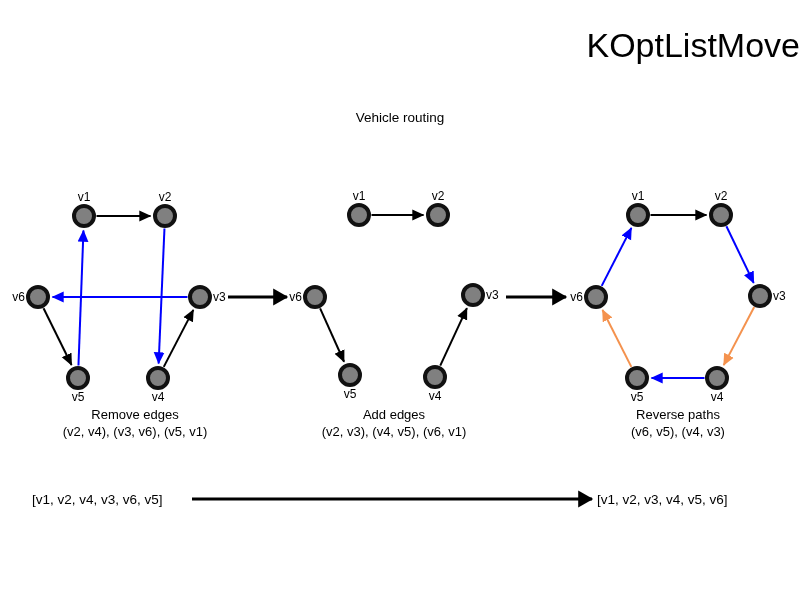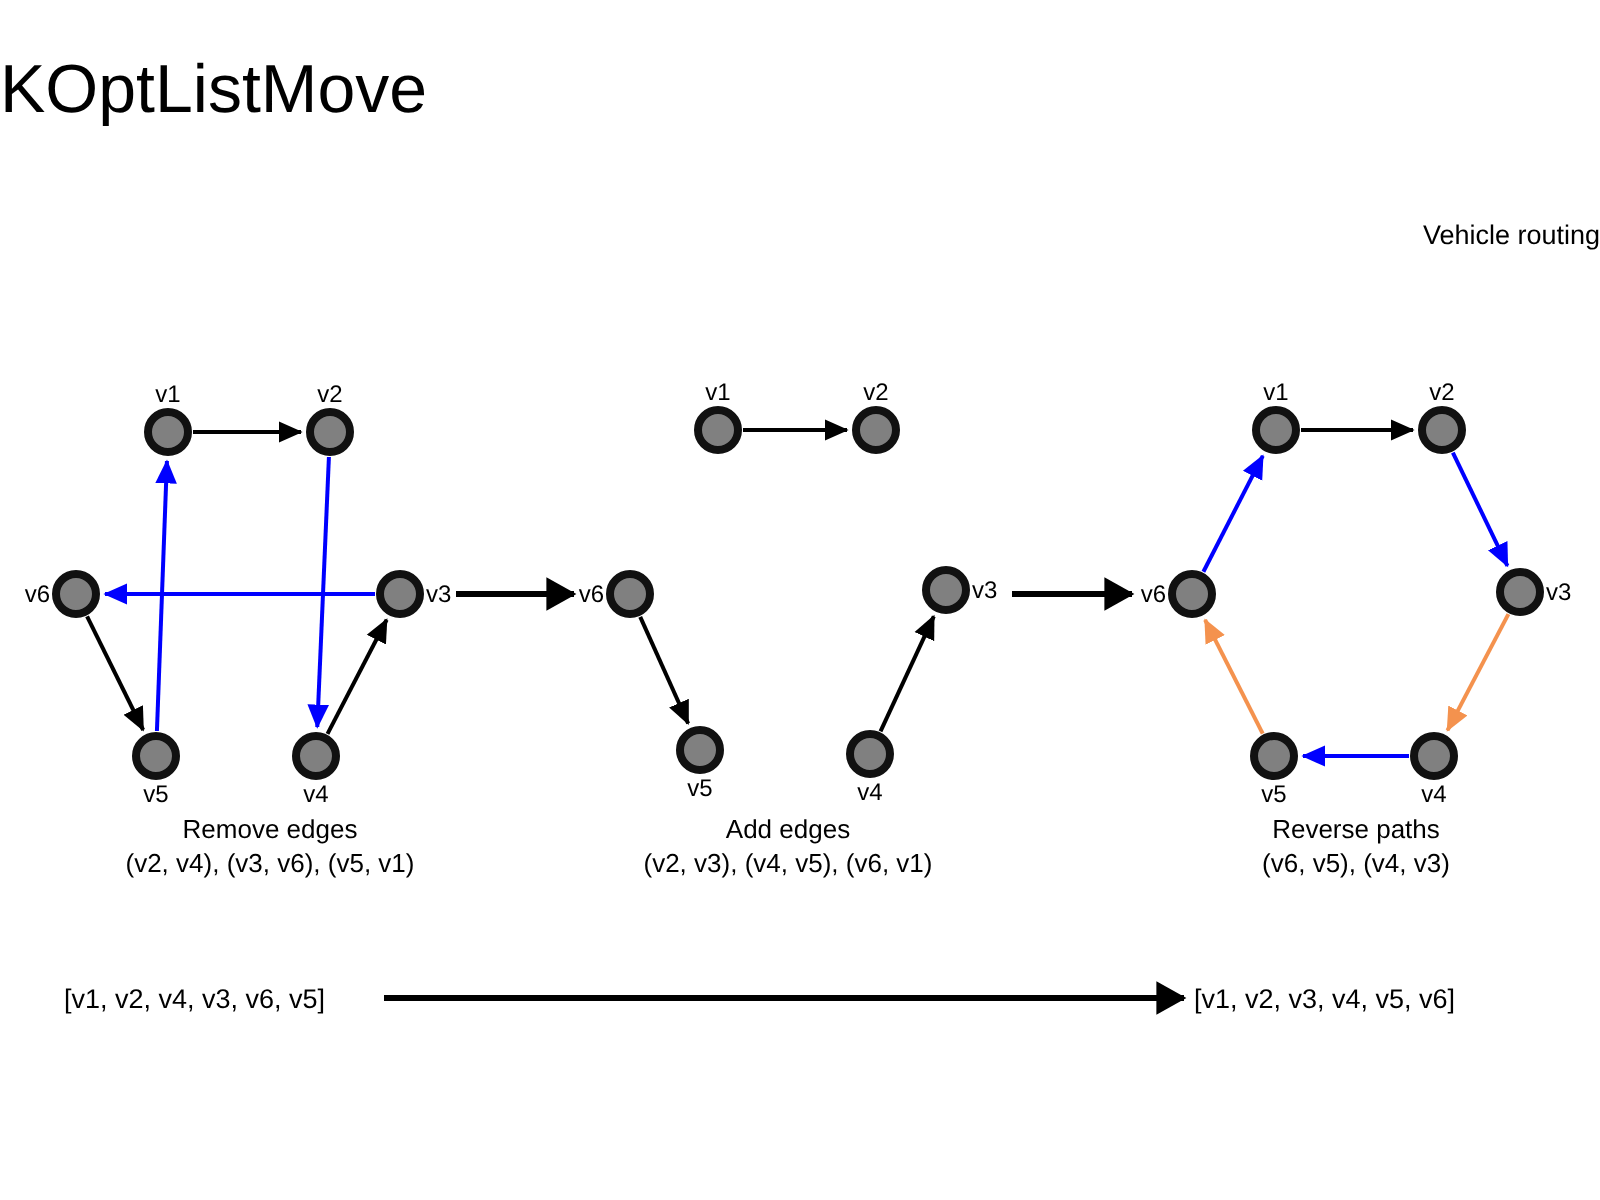--- a/index.html
+++ b/index.html
@@ -18,41 +18,41 @@
   #root {
     position: relative;
     width: 800px;
     height: 600px;
   }
   .title {
     position: absolute;
     left: 0;
     top: 26px;
     width: 800px;
-    text-align: left;
+    text-align: right;
     font-size: 34px;
     font-weight: normal;
     letter-spacing: 0px;
     color: #000;
   }
   .subtitle {
     position: absolute;
     left: 0;
     top: 68px;
     width: 800px;
     text-align: center;
     font-size: 12.5px;
     color: #000;
   }
   .section-label {
     position: absolute;
     left: 0;
     top: 110px;
     width: 800px;
-    text-align: right;
+    text-align: center;
     font-size: 13.5px;
     color: #000;
   }
   svg.diagram {
     position: absolute;
     left: 0;
     top: 0;
     width: 800px;
     height: 600px;
     display: block;

